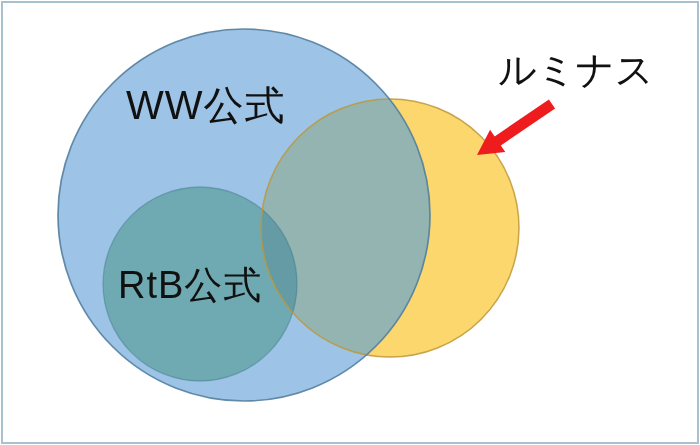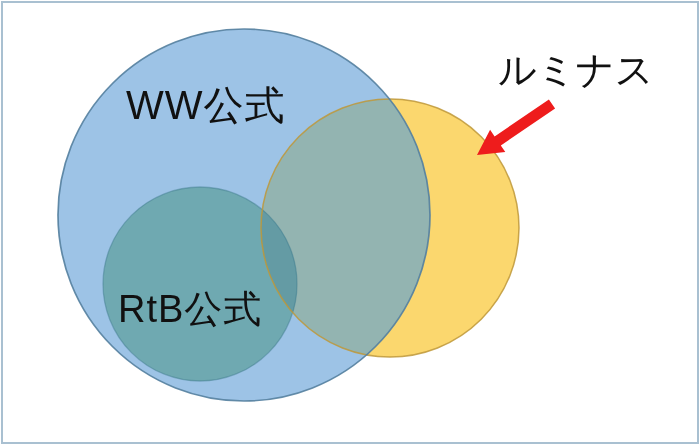--- a/index.html
+++ b/index.html
@@ -15,21 +15,21 @@
     border:2px solid #A9C0D1;
     pointer-events:none;
   }
   svg.venn { position:absolute; left:0; top:0; }
   .label {
     position:absolute;
     color:#111111;
     white-space:nowrap;
   }
   .label-ww   { left:126px; top:78px;  font-size:40px; letter-spacing:1px; }
-  .label-rtb  { left:118px; top:284px; font-size:38px; letter-spacing:1px; }
+  .label-rtb  { left:118px; top:260px; font-size:38px; letter-spacing:1px; }
   .label-lum  { left:498px; top:45px;  width:166px; font-size:38px;
                 line-height:1.34; text-align:left; white-space:normal; }
 </style>
 </head>
 <body>
 
 <div class="canvas">
 
   <svg class="venn" width="700" height="445" viewBox="0 0 700 445">
     <defs>

